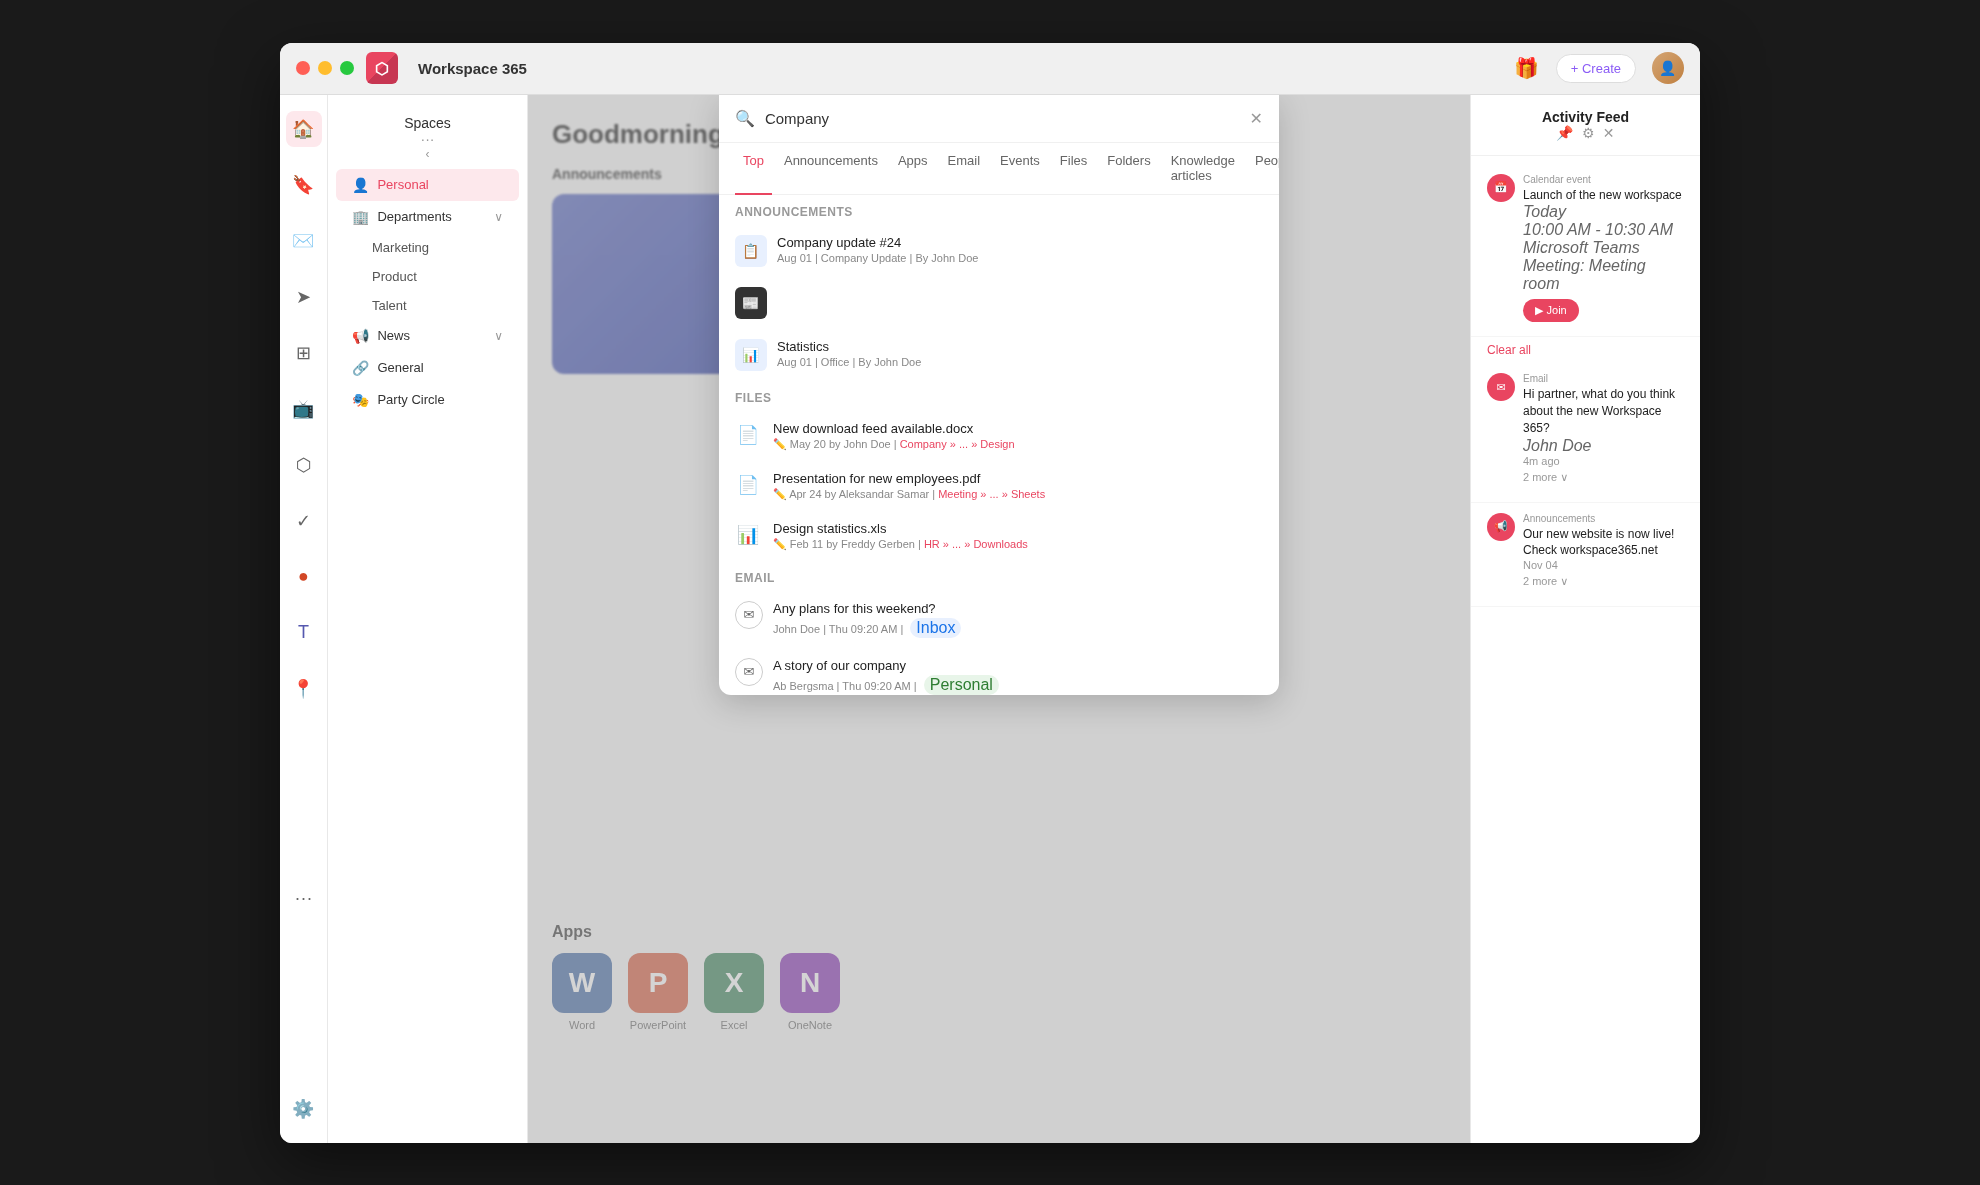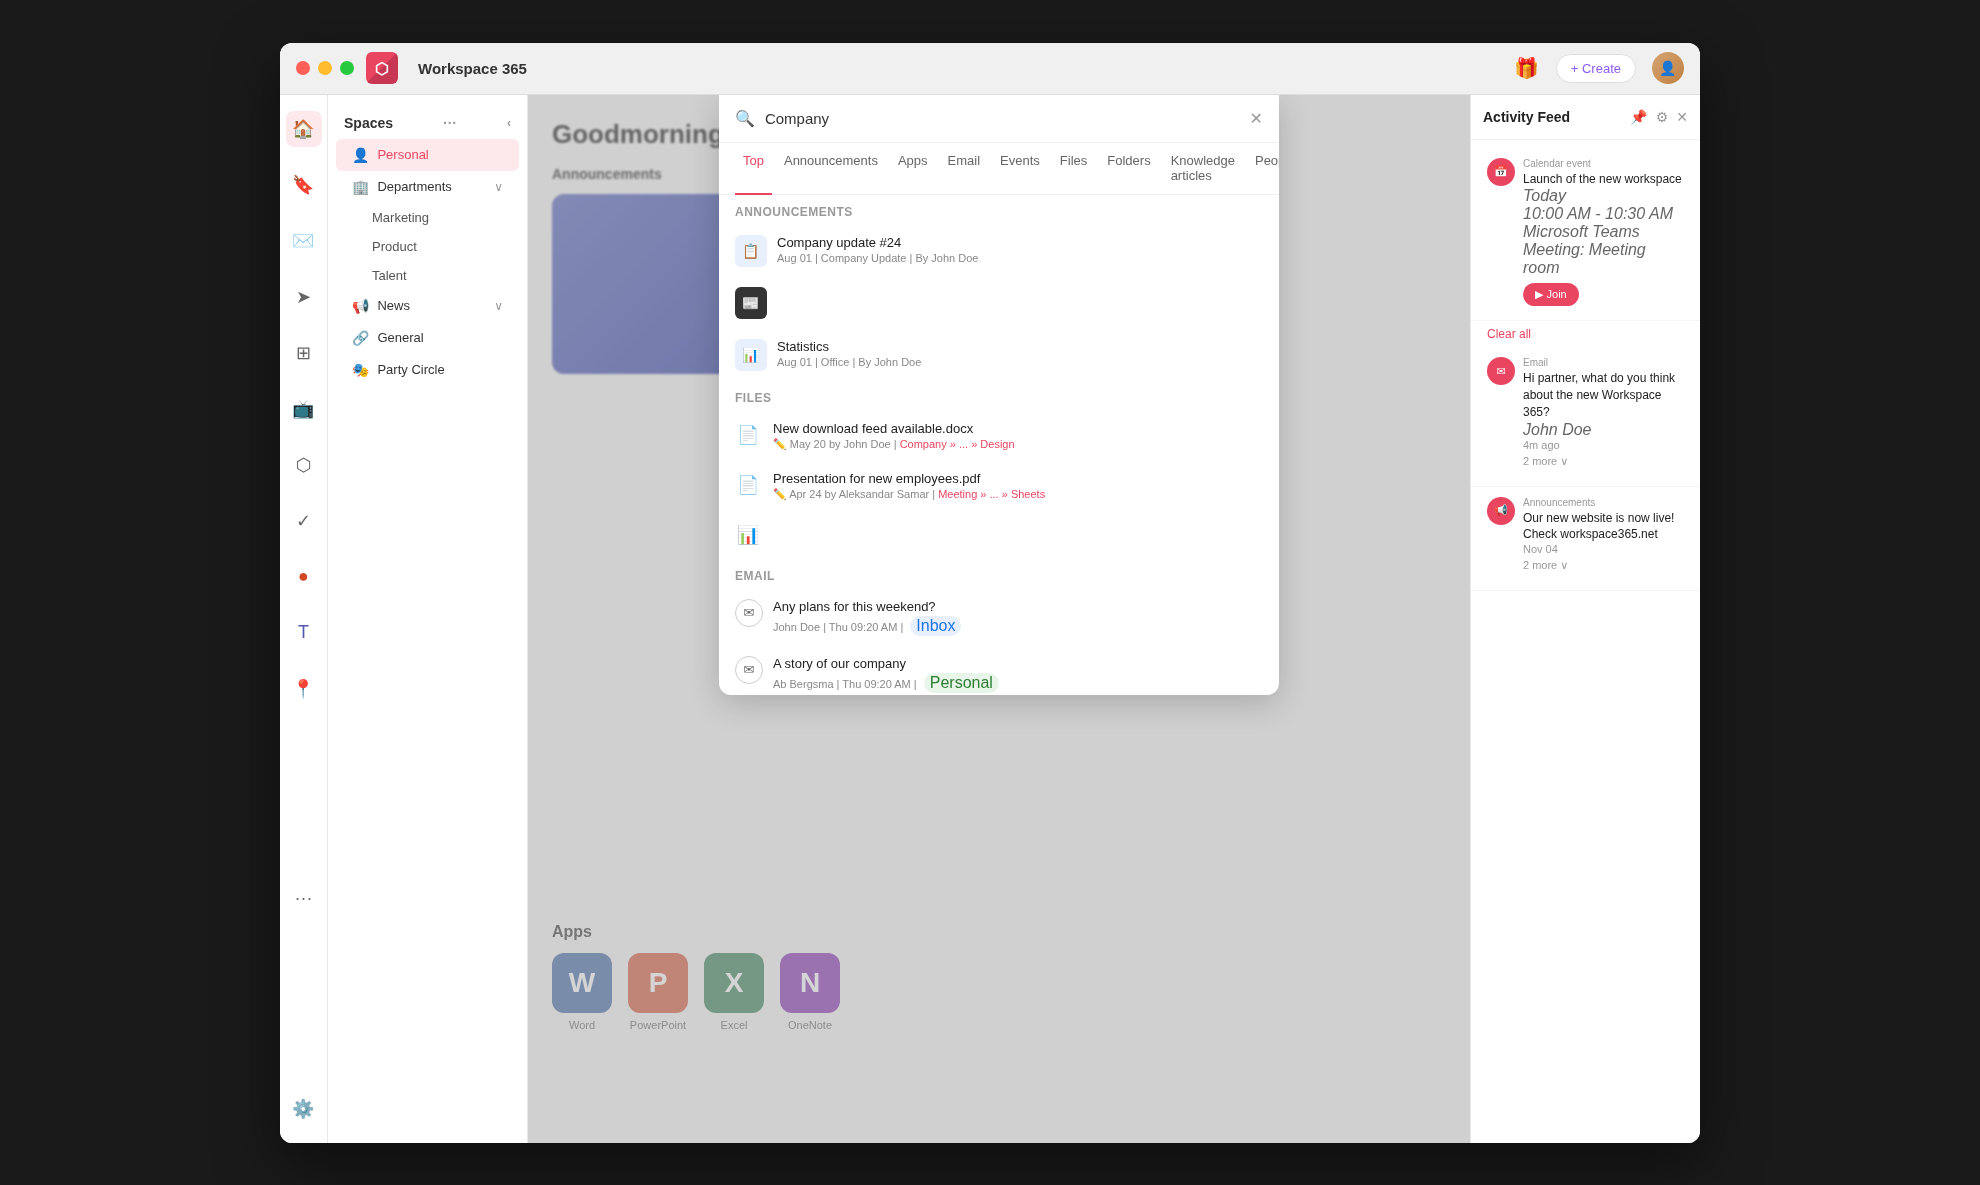--- a/index.html
+++ b/index.html
@@ -120,22 +120,23 @@
       background: white;
       padding: 12px 0;
       border-right: 1px solid #e8e8e8;
     }
     .spaces-header {
       display: flex;
       align-items: center;
       justify-content: space-between;
       padding: 8px 16px;
       font-size: 14px;
-      font-weight: 700;
+      font-weight: 400;
       color: #333;
+      flex-direction: column;
     }
     .spaces-dots { color: #999; cursor: pointer; }
     .spaces-chevron { color: #999; cursor: pointer; font-size: 12px; }
     .nav-item {
       display: flex;
       align-items: center;
       gap: 8px;
       padding: 8px 16px;
       font-size: 13px;
       color: #333;
@@ -191,25 +192,26 @@
     .activity-panel {
       width: 230px;
       background: white;
       border-left: 1px solid #e8e8e8;
       flex-shrink: 0;
       display: flex;
       flex-direction: column;
       overflow: hidden;
     }
     .activity-header {
-      padding: 14px 12px;
+      padding: 14px 32px;
       display: flex;
       align-items: center;
       justify-content: space-between;
       border-bottom: 1px solid #f0f0f0;
+      flex-direction: column;
     }
     .activity-title { font-size: 14px; font-weight: 600; color: #222; }
     .activity-actions { display: flex; gap: 8px; }
     .activity-action { color: #999; cursor: pointer; font-size: 14px; }
     .activity-list { flex: 1; overflow-y: auto; padding: 8px 0; }
     .activity-item {
       padding: 10px 16px;
       border-bottom: 1px solid #f5f5f5;
     }
     .activity-item-header {
@@ -572,20 +574,26 @@
               <div class="result-text">
                 <div class="result-title">Presentation for new employees.pdf</div>
                 <div class="result-meta">
                   ✏️ Apr 24 by Aleksandar Samar | <span class="result-meta-link">Meeting » ... » Sheets</span>
                 </div>
               </div>
             </div>
 
             <div class="result-item">
               <div class="result-file-icon" style="color:#217346;">📊</div>
+              <div class="result-text">
+                <div class="result-title">Design statistics.xls</div>
+                <div class="result-meta">
+                  ✏️ Feb 11 by Freddy Gerben | <span class="result-meta-link">HR » ... » Downloads</span>
+                </div>
+              </div>
             </div>
 
             <div class="result-section-label">Email</div>
 
             <div class="result-item">
               <div class="email-icon-circle">✉</div>
               <div class="result-text">
                 <div class="result-title">
                   Any plans for this weekend?
                 </div>

